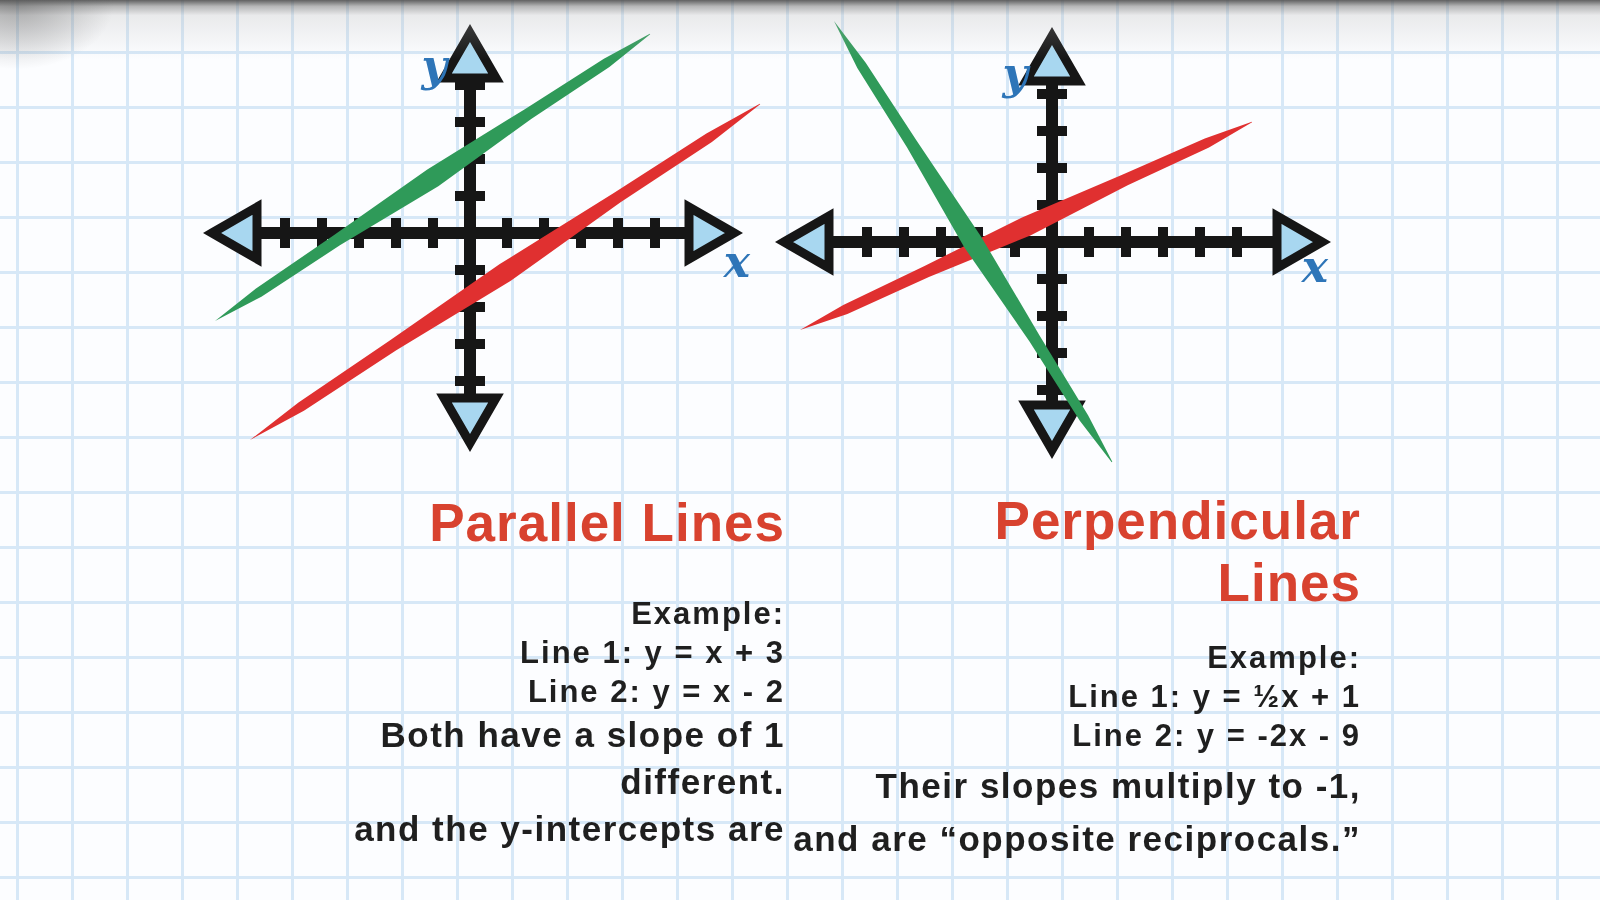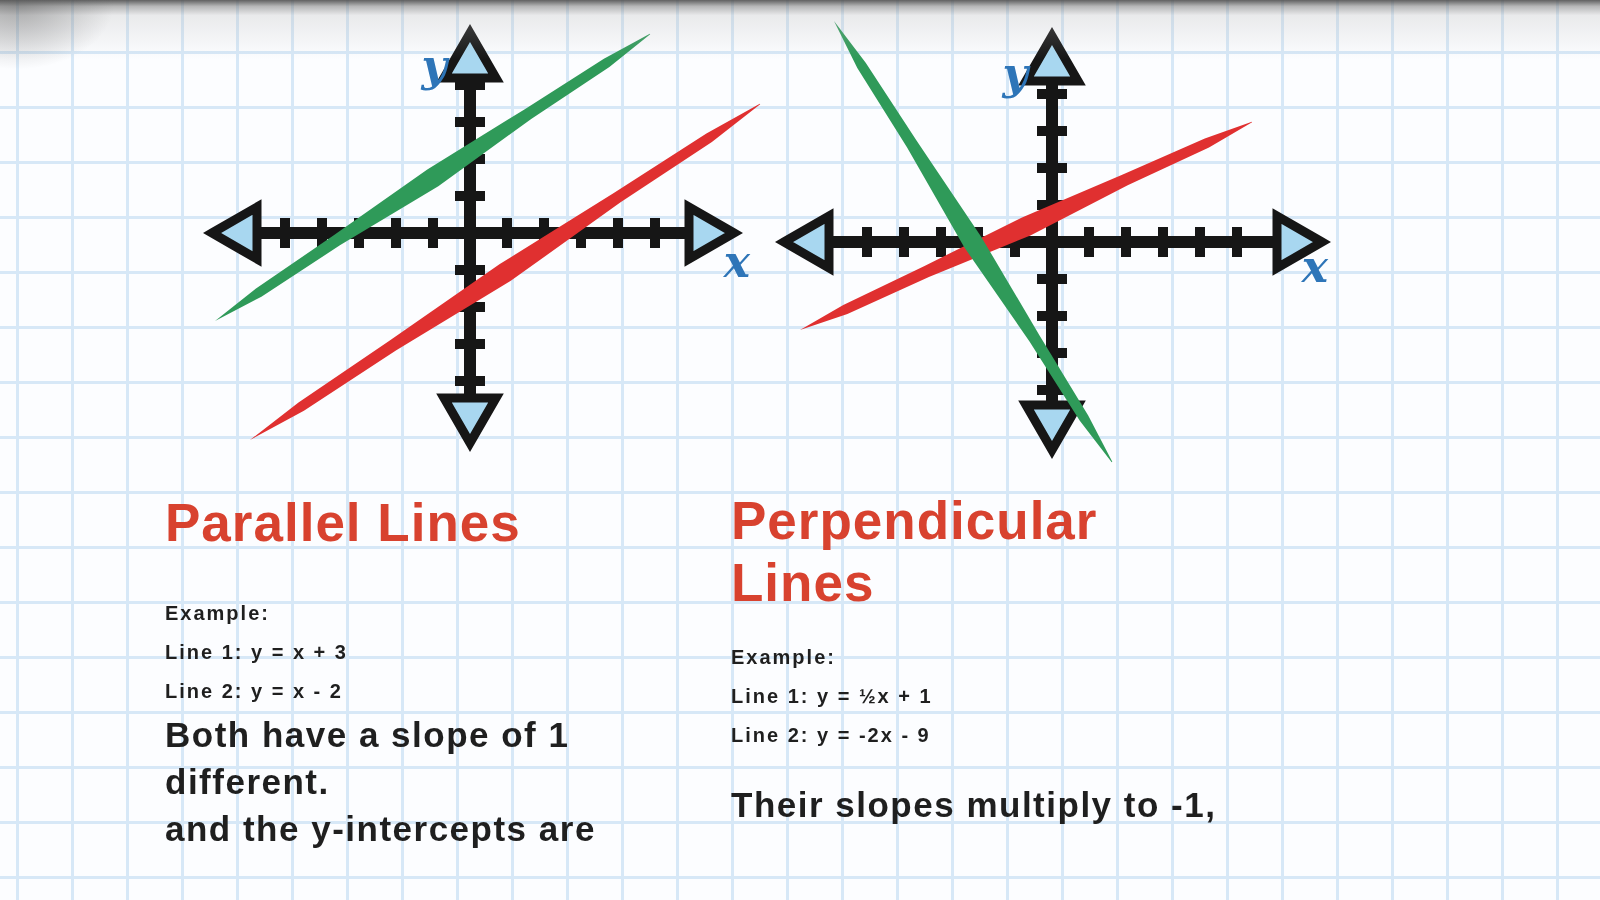--- a/index.html
+++ b/index.html
@@ -23,23 +23,23 @@
   }
   .corner-smudge{
     position:absolute;left:-25px;top:-25px;width:140px;height:95px;pointer-events:none;
     background:radial-gradient(ellipse at 30% 30%, rgba(90,90,90,.45), rgba(90,90,90,0) 70%);
   }
   svg.graph{position:absolute;overflow:visible;}
   .axis-label{
     font-family:"DejaVu Serif","Liberation Serif",serif;
     font-style:italic;font-weight:bold;font-size:44px;fill:#2e75b8;
   }
-  .col{position:absolute;text-align:left;color:#1f1f1f;font-weight:bold;}
+  .col{position:absolute;text-align:right;color:#1f1f1f;font-weight:bold;}
   .title{color:#d8422f;font-size:53px;line-height:62px;letter-spacing:1px;}
-  .example{font-size:20px;line-height:39px;letter-spacing:2px;}
+  .example{font-size:31px;line-height:39px;letter-spacing:2px;}
   .desc{font-size:35px;line-height:47px;letter-spacing:1.5px;}
   .desc.wide{line-height:53px;}
 </style>
 </head>
 <body>
 
 <div class="page">
 
   <svg class="graph" style="left:185px;top:5px" width="600" height="465" viewBox="0 0 600 465">
       <line x1="65" y1="228" x2="511" y2="228" stroke="#161616" stroke-width="12"></line>
@@ -120,20 +120,21 @@
   <div class="col" style="left:731px;top:490px;width:630px">
     <div class="title">
       <div>Perpendicular</div>
       <div>Lines</div>
     </div>
     <div class="example" style="margin-top:24px">
       <div>Example:</div>
       <div>Line 1: y = ½x + 1</div>
       <div>Line 2: y = -2x - 9</div>
     </div>
-    <div class="desc wide" style="margin-top:23px">
+    <div class="desc wide" style="margin-top:4px">
       <div>Their slopes multiply to -1,</div>
+      <div>and are “opposite reciprocals.”</div>
     </div>
   </div>
 
   <div class="top-shadow"></div>
   <div class="corner-smudge"></div>
 </div>
 
 </body></html>

